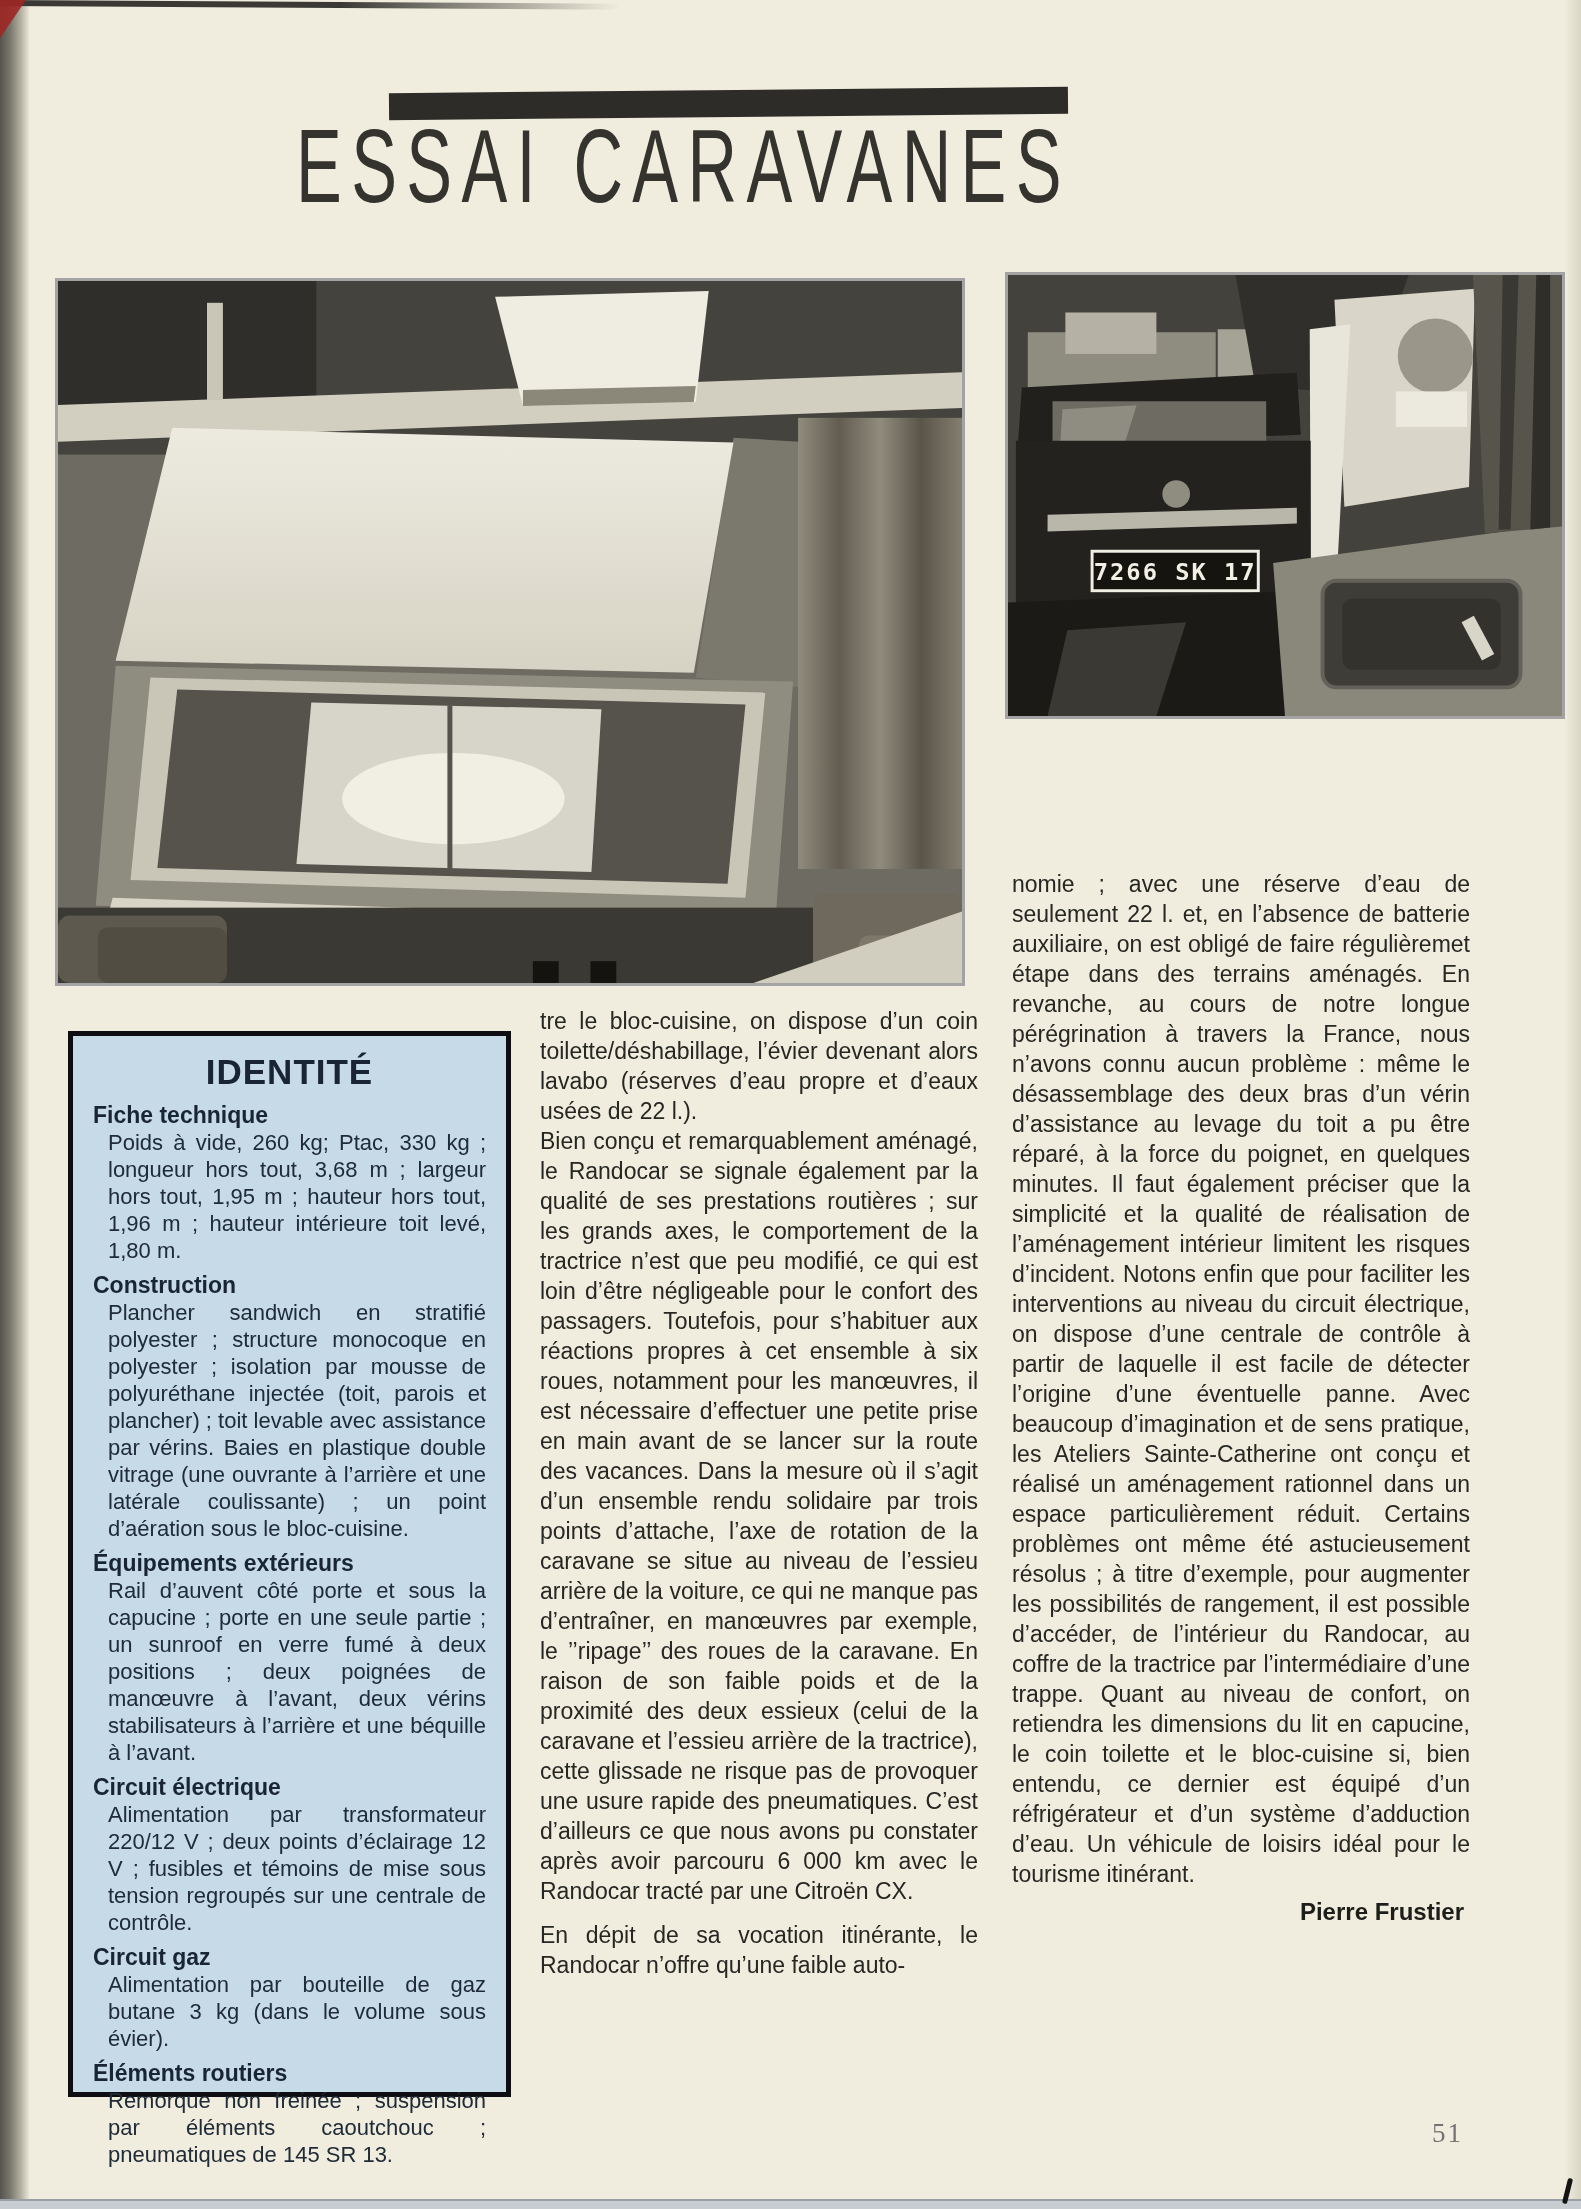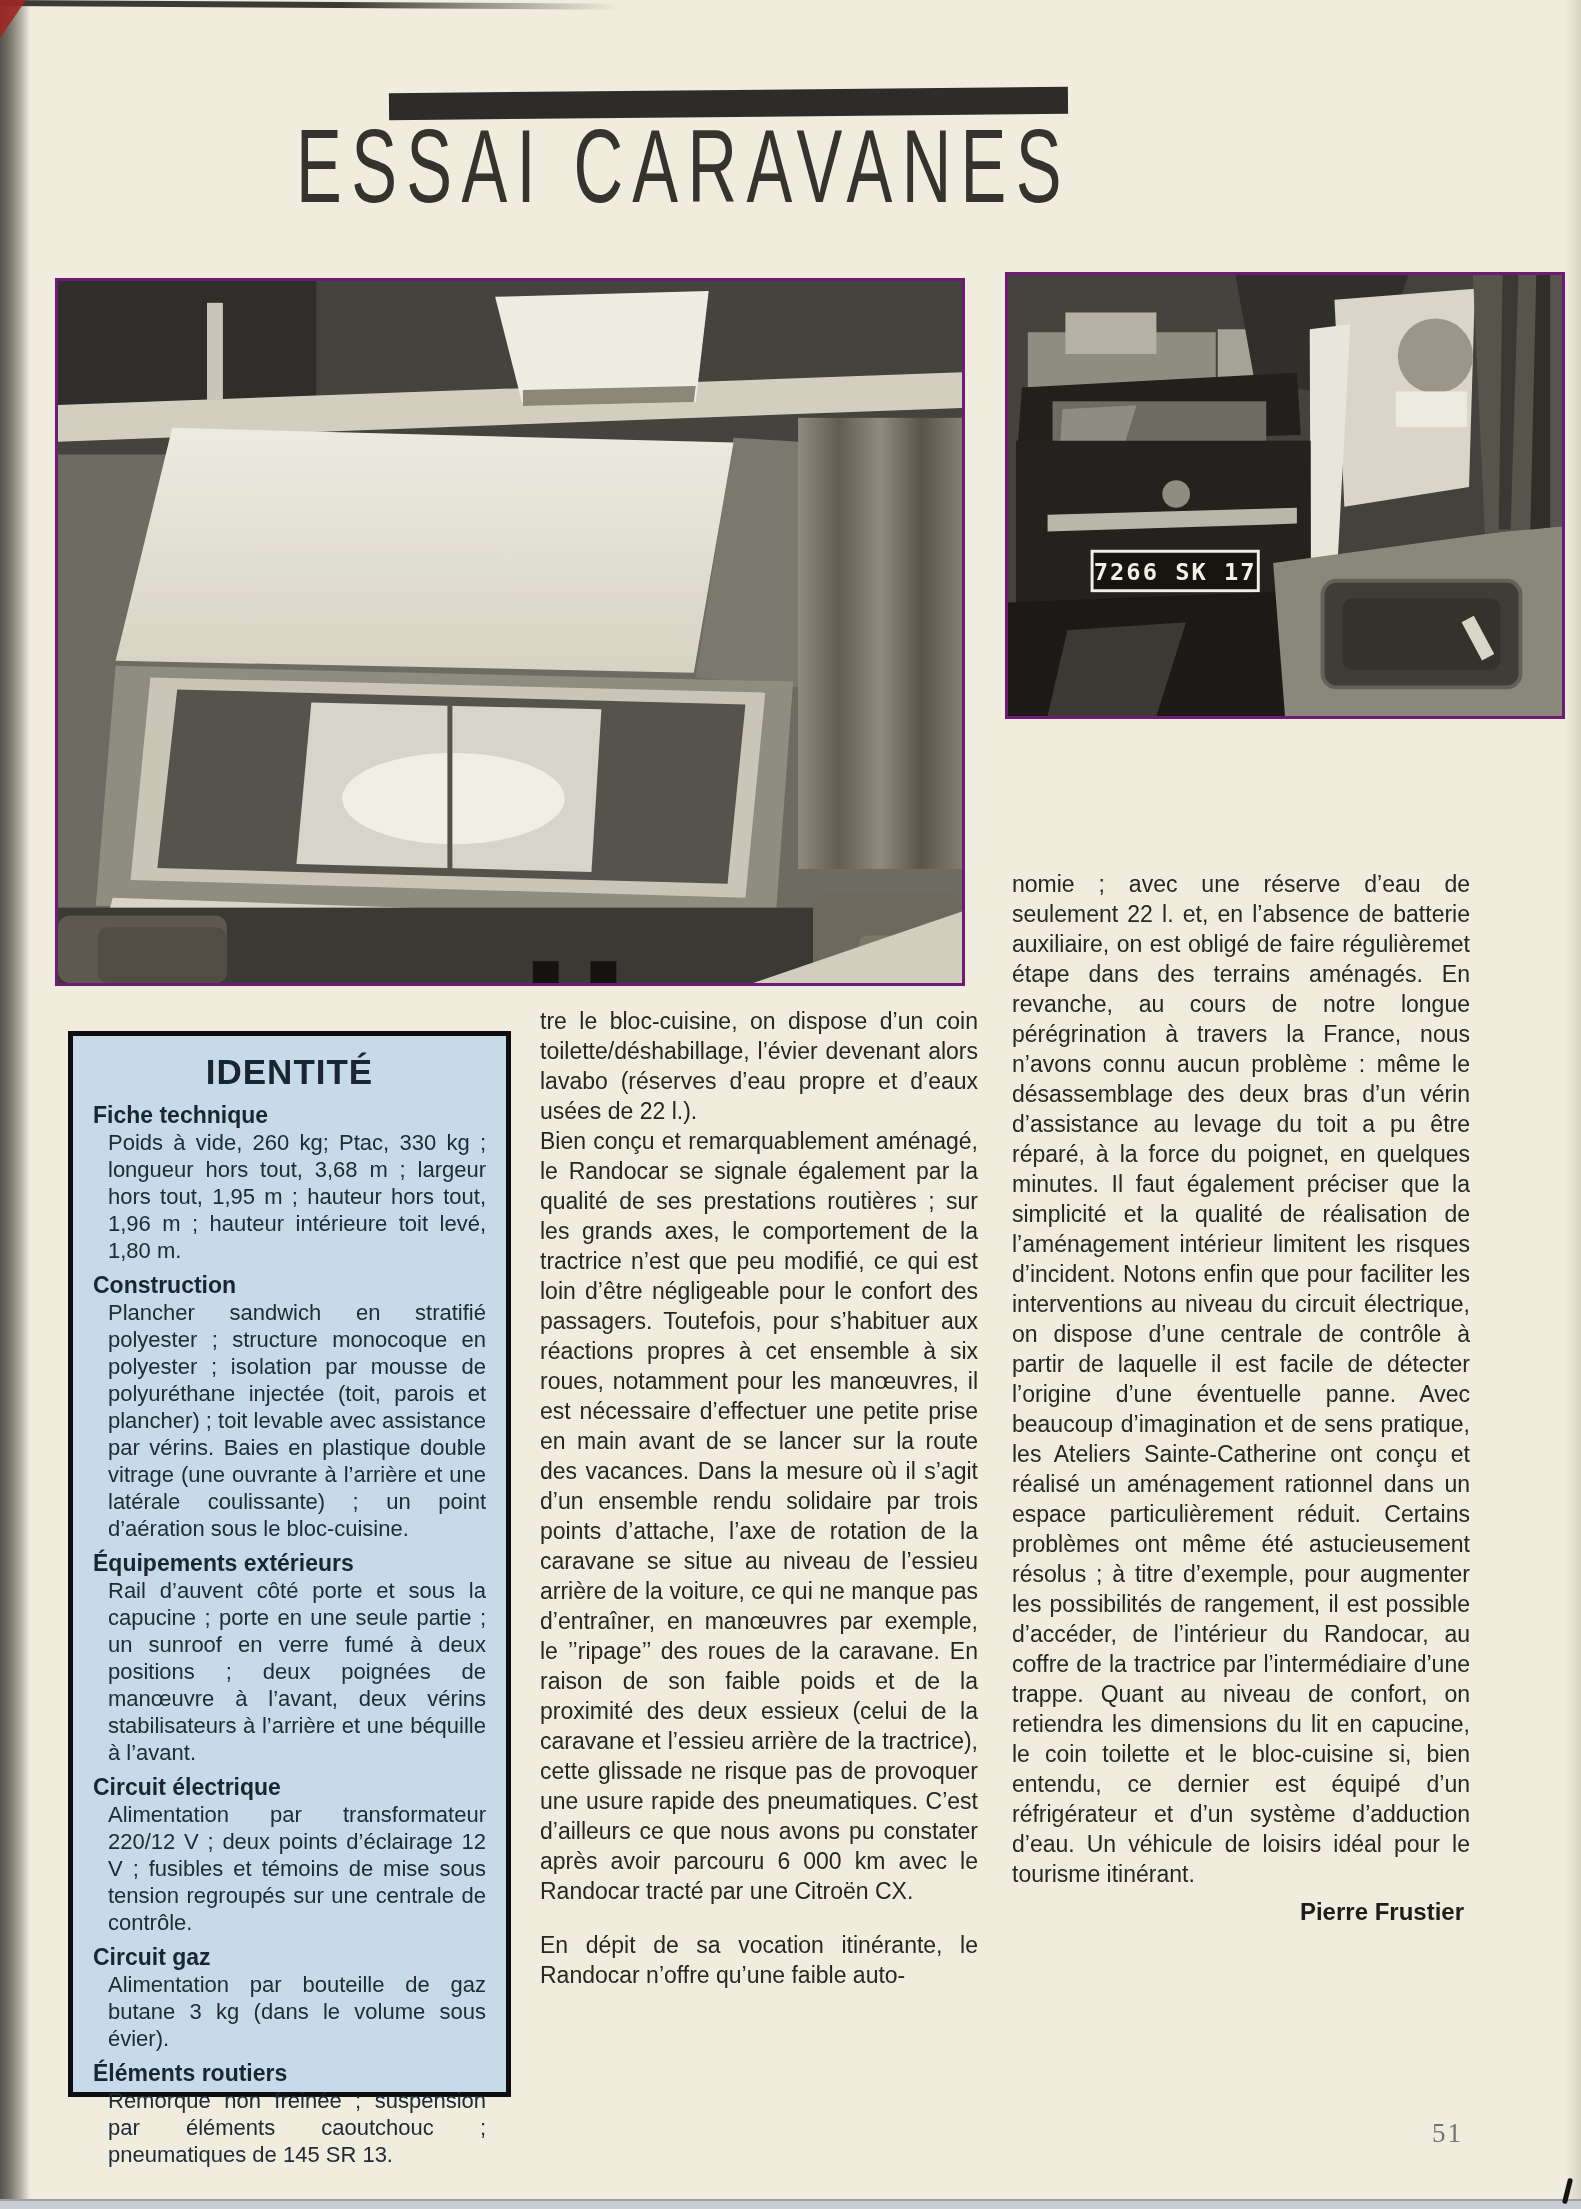--- a/index.html
+++ b/index.html
@@ -26,40 +26,40 @@
     background:#141412; transform:rotate(14deg); border-radius:2px; }
 
   
   .header-bar { position:absolute; left:389px; top:90px; width:679px; height:27px;
     background:#2d2c28; transform:rotate(-0.55deg); }
   .header-title { position:absolute; left:296px; top:106px; width:820px; height:120px;
     font-weight:100; font-size:66px; letter-spacing:9px; color:#34332e;
     transform:scale(1.04,1.58); transform-origin:left top; white-space:nowrap; }
 
   
-  .photo { position:absolute; border:3px solid #701a75; background:#6e6b62; }
+  .photo { position:absolute; border:3px solid #a3a3a3; background:#6e6b62; }
   #photo-interior { left:55px; top:278px; width:910px; height:708px; }
   #photo-car { left:1005px; top:272px; width:560px; height:447px; }
   .photo svg { display:block; width:100%; height:100%; }
 
   
   .identity-box { position:absolute; left:68px; top:1031px; width:443px; height:1066px;
     background:#c6dae7; border:5px solid #0e0e12; padding:16px 20px 10px 20px;
     color:#202b38; }
   .identity-title { text-align:center; font-weight:bold; font-size:35px;
     letter-spacing:1px; color:#1a2533; margin-bottom:10px; }
   .id-heading { font-weight:bold; font-size:23px; color:#1a2533; margin-top:8px; line-height:27px; }
   .id-body { font-size:22px; line-height:27px; text-align:justify;margin-left:15px; }
 
   
   .col { position:absolute; font-size:23px; line-height:30px; text-align:justify; color:#262622; }
   #col-middle { left:540px; top:1006px; width:438px; }
   #col-right  { left:1012px; top:869px;  width:458px; }
   .col p { margin:0; }
-  .col p.gap { margin-top:24px; }
+  .col p.gap { margin-top:14px; }
   .byline { font-weight:bold; font-size:24px; text-align:right; margin-top:8px; padding-right:6px; color:#1d1d1a; }
 
   .page-number { position:absolute; left:1432px; top:2118px;
     font-family:"Liberation Serif", serif; font-size:27px; letter-spacing:2px; color:#737373; }
 </style>
 </head>
 <body>
 
 <div id="page">
 

